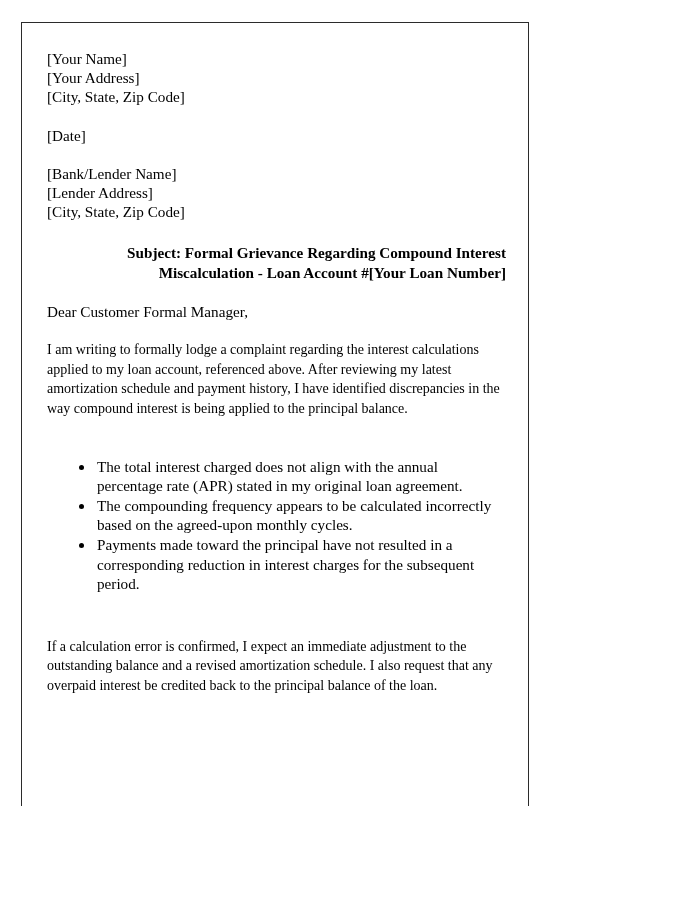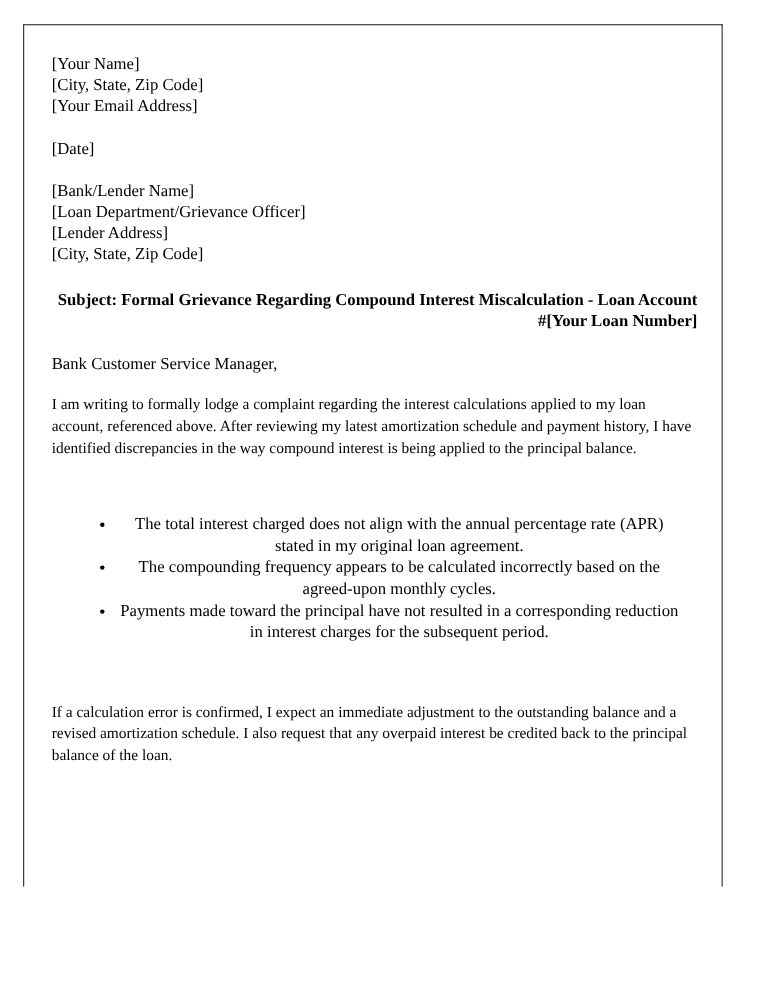--- a/index.html
+++ b/index.html
@@ -13,21 +13,21 @@
     overflow: hidden;
     font-family: "Liberation Serif", "DejaVu Serif", serif;
     color: #000000;
   }
 
   
   #page-sheet {
     position: absolute;
     left: 21px;
     top: 22px;
-    width: 636px;
+    width: 508px;
     height: 784px;
     box-sizing: border-box;
     background: #ffffff;
     border: 1px solid #2b2b2b;
     border-bottom: none;
     overflow: hidden;
   }
 
   #letter-body {
     padding: 26px 22px 0 25px;
@@ -54,68 +54,66 @@
   }
 
   p.para {
     font-size: 14px;
     line-height: 19.6px;
     margin: 0;
     text-align: left;
   }
 
   ul.issues {
-    margin: 16px;
+    margin: 5px;
     padding-left: 43px;
     list-style-type: disc;
-    text-align: center;
   }
   ul.issues li {
     font-size: 15.2px;
     line-height: 19.6px;
     margin: 0;
     padding-left: 2px;
   }
 
   .spacer-19 { height: 19px; }
   .spacer-22 { height: 22px; }
   .spacer-14 { height: 14px; }
 </style>
 </head>
 <body>
 
 <div id="page-sheet">
   <div id="letter-body">
 
     <div>
       <div class="line">[Your Name]</div>
+      <div class="line">[Your Address]</div>
       <div class="line">[City, State, Zip Code]</div>
-      <div class="line">[Your Email Address]</div>
     </div>
 
     <div class="spacer-19"></div>
 
     <div class="line">[Date]</div>
 
     <div class="spacer-19"></div>
 
     <div>
       <div class="line">[Bank/Lender Name]</div>
-      <div class="line">[Loan Department/Grievance Officer]</div>
       <div class="line">[Lender Address]</div>
       <div class="line">[City, State, Zip Code]</div>
     </div>
 
     <div class="spacer-22"></div>
 
     <p class="subject">Subject: Formal Grievance Regarding Compound Interest Miscalculation - Loan Account #[Your Loan Number]</p>
 
     <div class="spacer-19"></div>
 
-    <p class="salutation">Bank Customer Service Manager,</p>
+    <p class="salutation">Dear Customer Formal Manager,</p>
 
     <div class="spacer-19"></div>
 
     <p class="para">I am writing to formally lodge a complaint regarding the interest calculations applied to my loan account, referenced above. After reviewing my latest amortization schedule and payment history, I have identified discrepancies in the way compound interest is being applied to the principal balance.</p>
 
     <div class="spacer-19"></div>
 
 
     <div class="spacer-14"></div>
 

